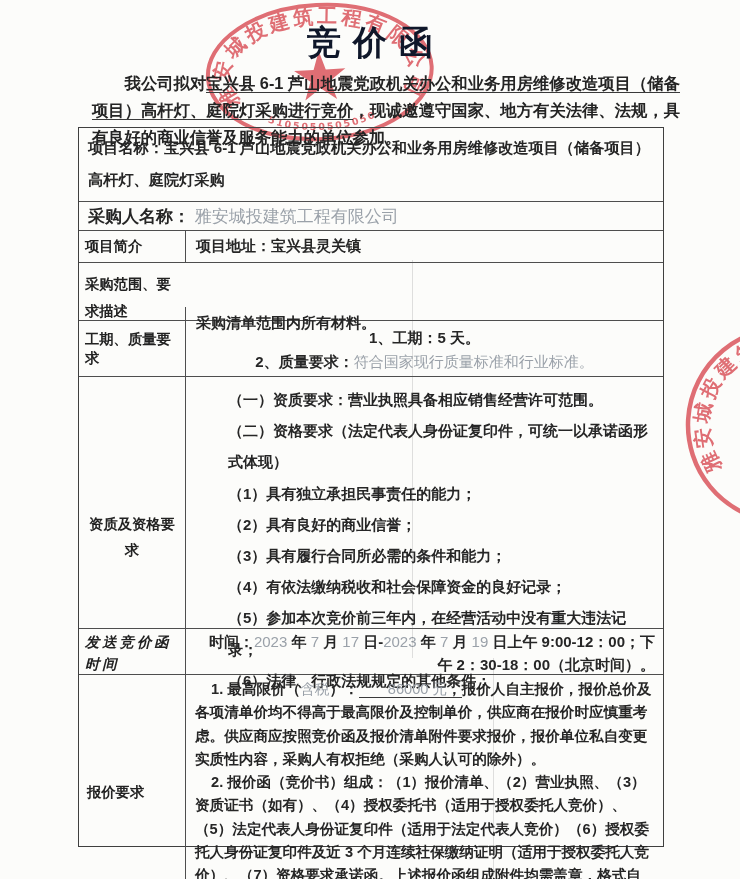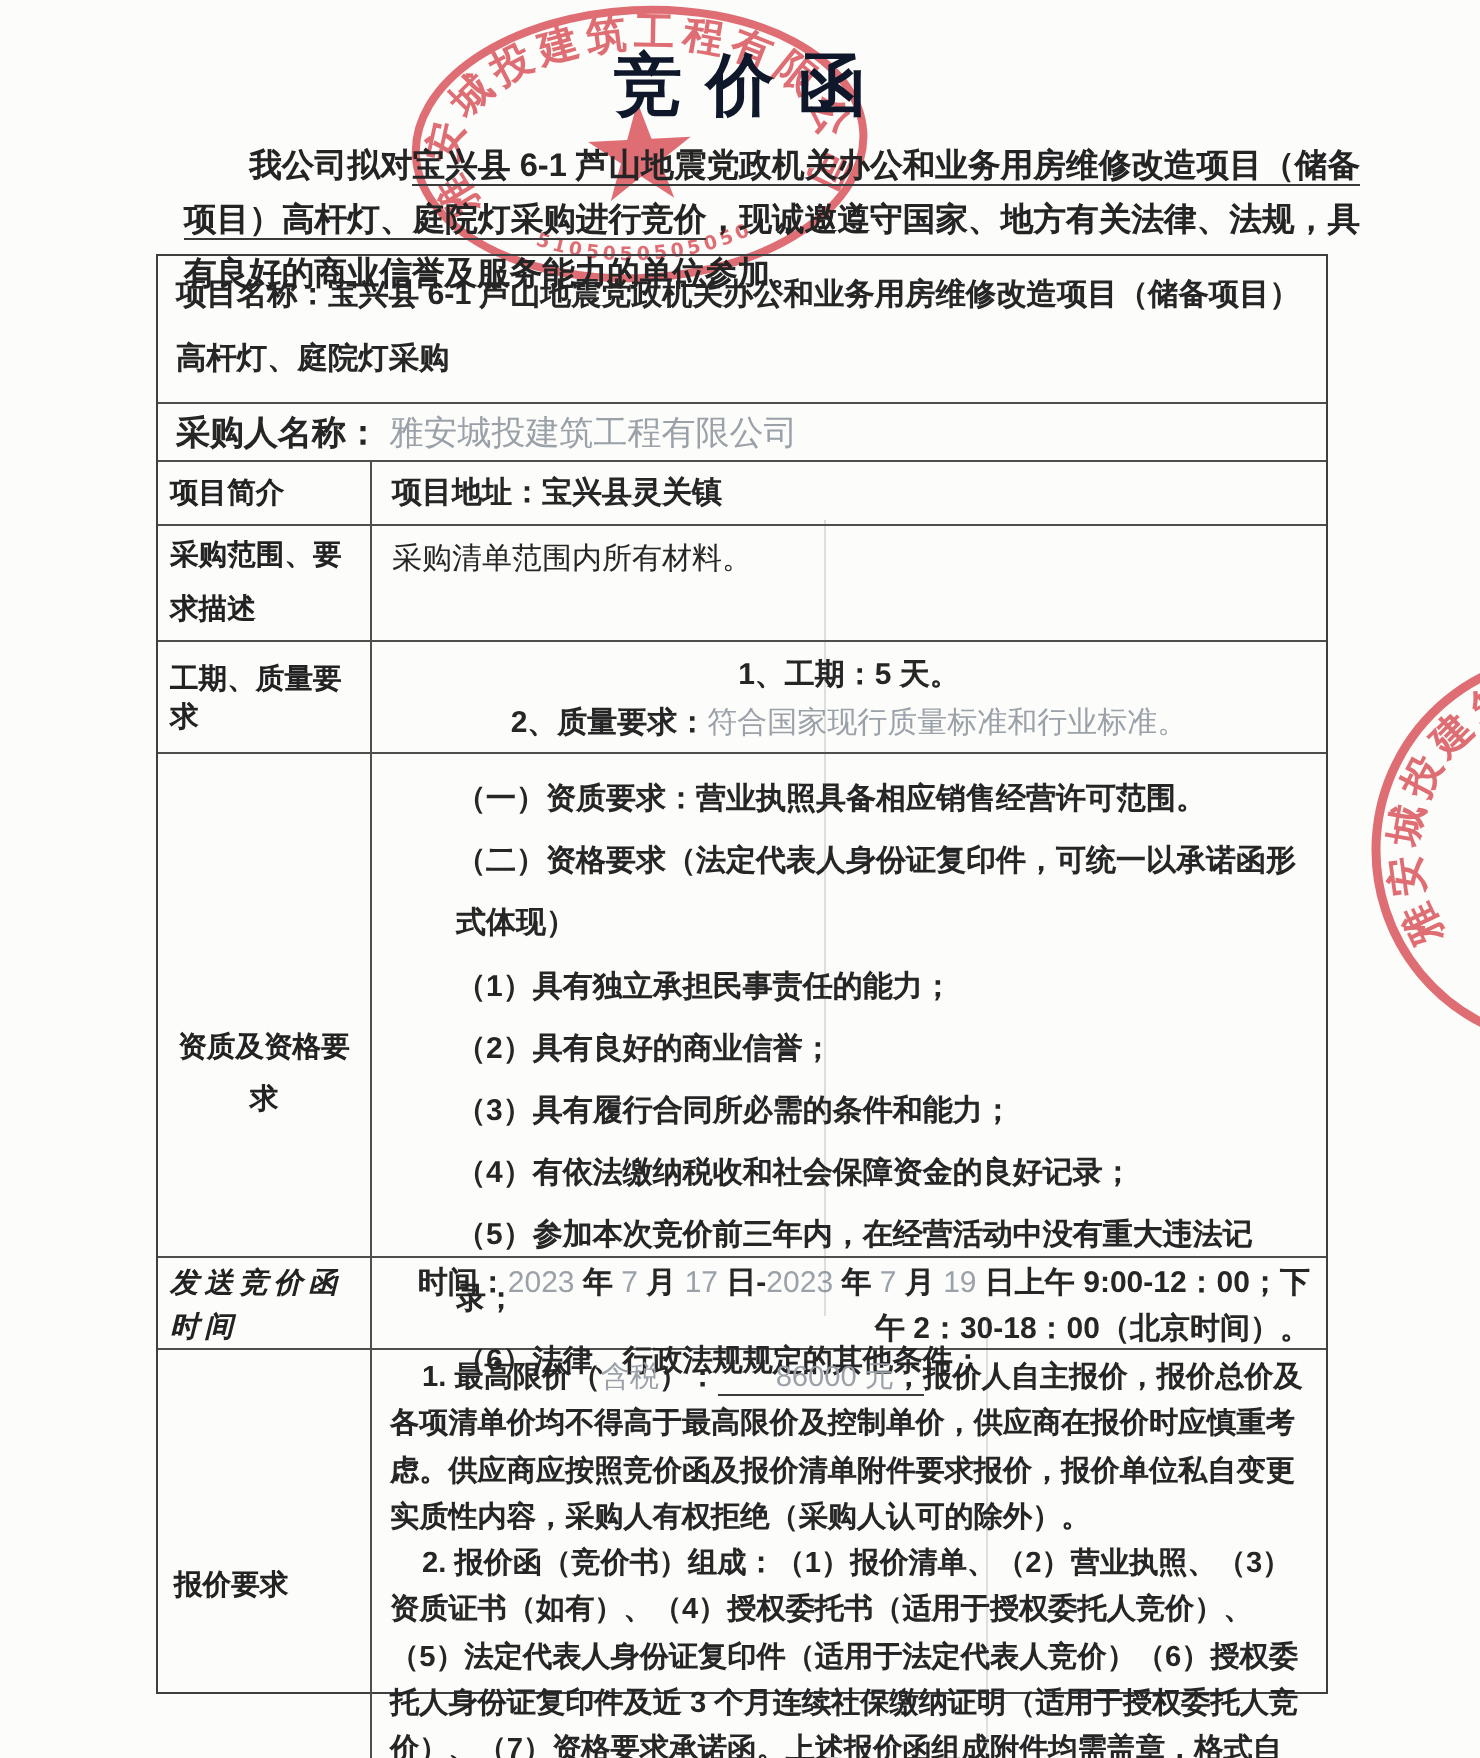--- a/index.html
+++ b/index.html
@@ -41,21 +41,21 @@
   .r2{height:29px;grid-template-columns:1fr;}
   .r2 .cell{display:flex;align-items:center;padding:0 9px;font-size:17px;}
   .r3{height:31px;grid-template-columns:106px 164px 65px 1fr;}
   .r3 .cell{display:flex;align-items:center;}
   .r3 .val{padding-left:10px;font-weight:600;}
   .r3 .phone{padding-left:46px;}
   .r4{height:32px;grid-template-columns:106px 1fr;}
   .r4 .val{display:flex;align-items:center;padding-left:10px;font-weight:600;}
   .r5{height:58px;grid-template-columns:106px 1fr;}
   .r5 .lab{align-items:center;line-height:27px;}
-  .r5 .val{padding:7px 10px 0 10px;font-weight:400;}
+  .r5 .val{padding:7px 10px 0 10px;font-weight:700;margin-top:44px;}
   .r6{height:56px;grid-template-columns:106px 1fr;}
   .r6 .val{padding:5px 10px 0 10px;line-height:24px;font-weight:600;text-align:center;}
   .r7{height:252px;grid-template-columns:106px 1fr;}
   .r7 .lab{justify-content:center;text-align:center;line-height:26px;display:flex;align-items:center;}
   .r7 .val{padding:7px 8px 0 42px;}
   .qitem{line-height:31.2px;font-weight:600;}
   .r8{height:46px;grid-template-columns:106px 1fr;}
   .r8 .lab{letter-spacing:3px;line-height:22px;font-style:italic;}
   .r8 .val{padding:2px 8px 0 10px;line-height:22.5px;font-weight:700;text-align:right;}
   .r9{height:172px;grid-template-columns:106px 1fr;}

